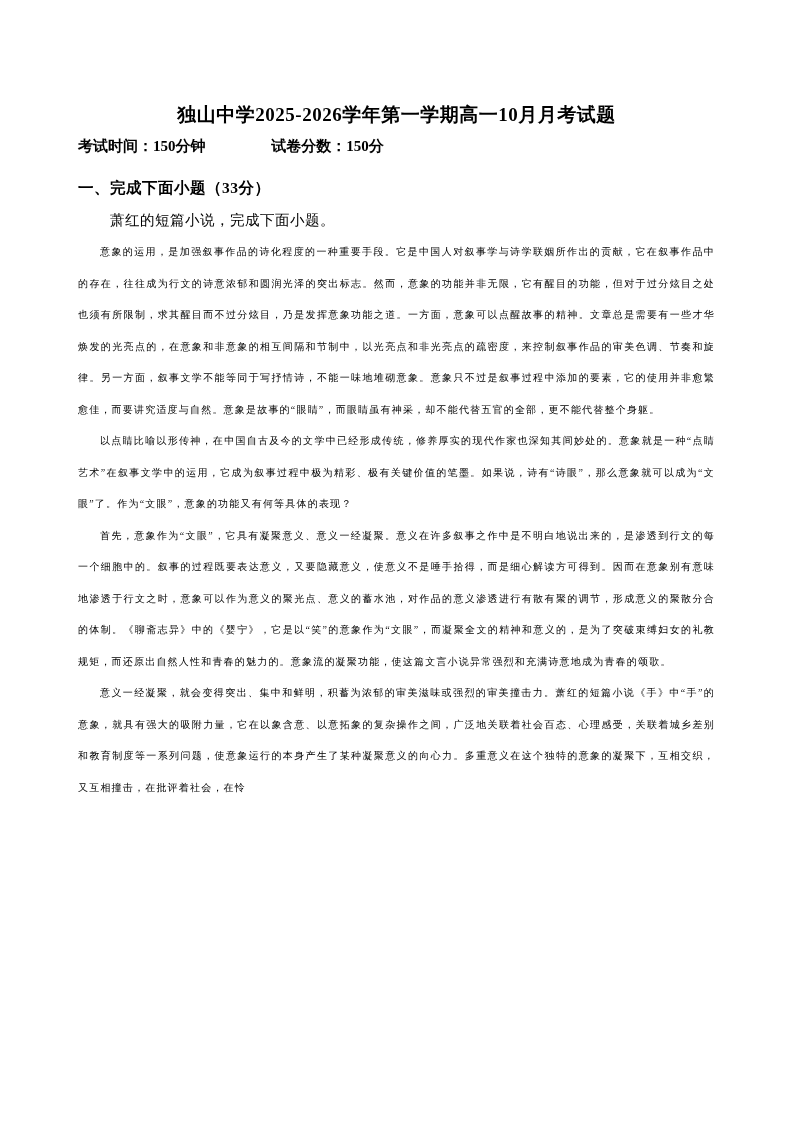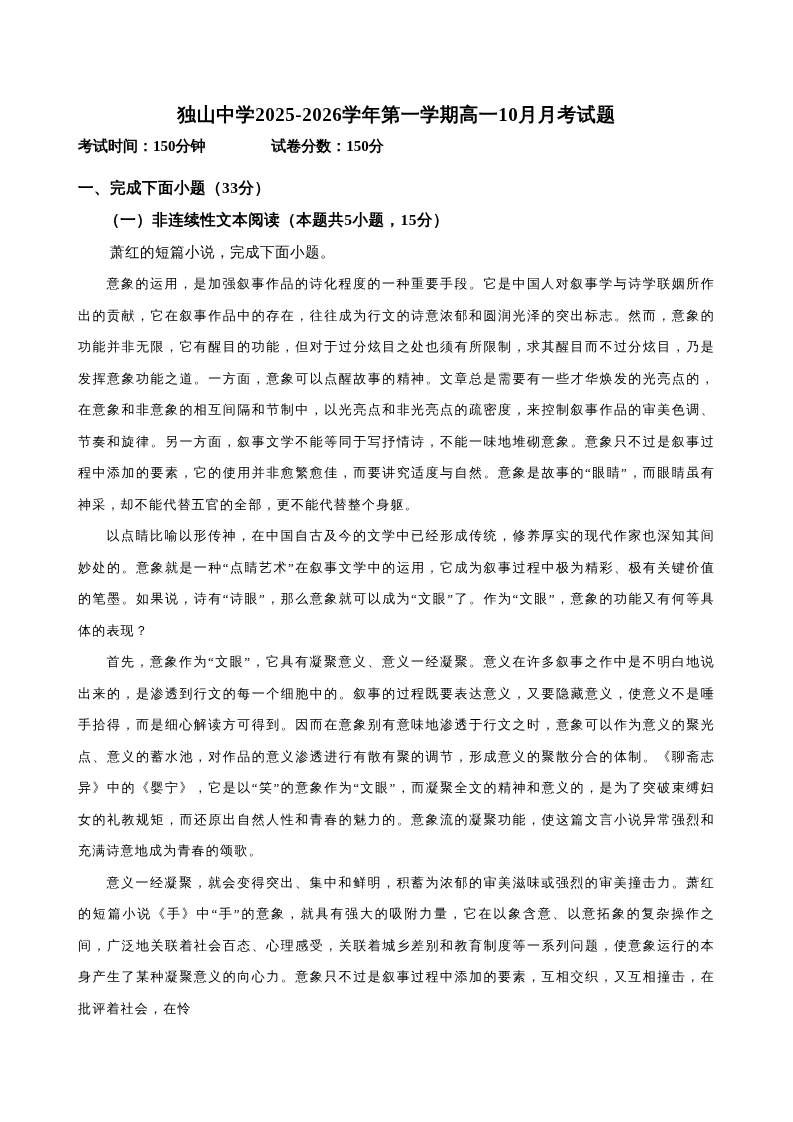--- a/index.html
+++ b/index.html
@@ -52,21 +52,21 @@
     text-indent: 1.7em;
     letter-spacing: 0.5px;
   }
   .instruction {
     font-size: 14.5px;
     line-height: 32px;
     text-indent: 2.2em;
     letter-spacing: 0.5px;
   }
   .para {
-    font-size: 13px;
+    font-size: 10px;
     line-height: 31.5px;
     text-indent: 2.2em;
     text-align: justify;
     text-justify: inter-character;
     letter-spacing: 1.2px;
   }
 </style>
 </head>
 <body>
 
@@ -74,24 +74,23 @@
   <h1 class="exam-title">独山中学2025-2026学年第一学期高一10月月考试题</h1>
 
 
   <div class="exam-info">
     <span class="info-time">考试时间：150分钟</span>
     <span class="info-score">试卷分数：150分</span>
   </div>
 
   <div class="section-heading">一、完成下面小题（33分）</div>
 
-  <div class="subsection-heading">（一）非连续性文本阅读（本题共5小题，15分）</div>
 
   <div class="instruction">萧红的短篇小说，完成下面小题。</div>
 
   <p class="para">意象的运用，是加强叙事作品的诗化程度的一种重要手段。它是中国人对叙事学与诗学联姻所作出的贡献，它在叙事作品中的存在，往往成为行文的诗意浓郁和圆润光泽的突出标志。然而，意象的功能并非无限，它有醒目的功能，但对于过分炫目之处也须有所限制，求其醒目而不过分炫目，乃是发挥意象功能之道。一方面，意象可以点醒故事的精神。文章总是需要有一些才华焕发的光亮点的，在意象和非意象的相互间隔和节制中，以光亮点和非光亮点的疏密度，来控制叙事作品的审美色调、节奏和旋律。另一方面，叙事文学不能等同于写抒情诗，不能一味地堆砌意象。意象只不过是叙事过程中添加的要素，它的使用并非愈繁愈佳，而要讲究适度与自然。意象是故事的“眼睛”，而眼睛虽有神采，却不能代替五官的全部，更不能代替整个身躯。</p>
 
   <p class="para">以点睛比喻以形传神，在中国自古及今的文学中已经形成传统，修养厚实的现代作家也深知其间妙处的。意象就是一种“点睛艺术”在叙事文学中的运用，它成为叙事过程中极为精彩、极有关键价值的笔墨。如果说，诗有“诗眼”，那么意象就可以成为“文眼”了。作为“文眼”，意象的功能又有何等具体的表现？</p>
 
   <p class="para">首先，意象作为“文眼”，它具有凝聚意义、意义一经凝聚。意义在许多叙事之作中是不明白地说出来的，是渗透到行文的每一个细胞中的。叙事的过程既要表达意义，又要隐藏意义，使意义不是唾手拾得，而是细心解读方可得到。因而在意象别有意味地渗透于行文之时，意象可以作为意义的聚光点、意义的蓄水池，对作品的意义渗透进行有散有聚的调节，形成意义的聚散分合的体制。《聊斋志异》中的《婴宁》，它是以“笑”的意象作为“文眼”，而凝聚全文的精神和意义的，是为了突破束缚妇女的礼教规矩，而还原出自然人性和青春的魅力的。意象流的凝聚功能，使这篇文言小说异常强烈和充满诗意地成为青春的颂歌。</p>
 
-  <p class="para">意义一经凝聚，就会变得突出、集中和鲜明，积蓄为浓郁的审美滋味或强烈的审美撞击力。萧红的短篇小说《手》中“手”的意象，就具有强大的吸附力量，它在以象含意、以意拓象的复杂操作之间，广泛地关联着社会百态、心理感受，关联着城乡差别和教育制度等一系列问题，使意象运行的本身产生了某种凝聚意义的向心力。意象只不过是叙事过程中添加的要素，互相交织，又互相撞击，在批评着社会，在怜</p>
+  <p class="para">意义一经凝聚，就会变得突出、集中和鲜明，积蓄为浓郁的审美滋味或强烈的审美撞击力。萧红的短篇小说《手》中“手”的意象，就具有强大的吸附力量，它在以象含意、以意拓象的复杂操作之间，广泛地关联着社会百态、心理感受，关联着城乡差别和教育制度等一系列问题，使意象运行的本身产生了某种凝聚意义的向心力。多重意义在这个独特的意象的凝聚下，互相交织，又互相撞击，在批评着社会，在怜</p>
 </div>
 
 </body></html>

